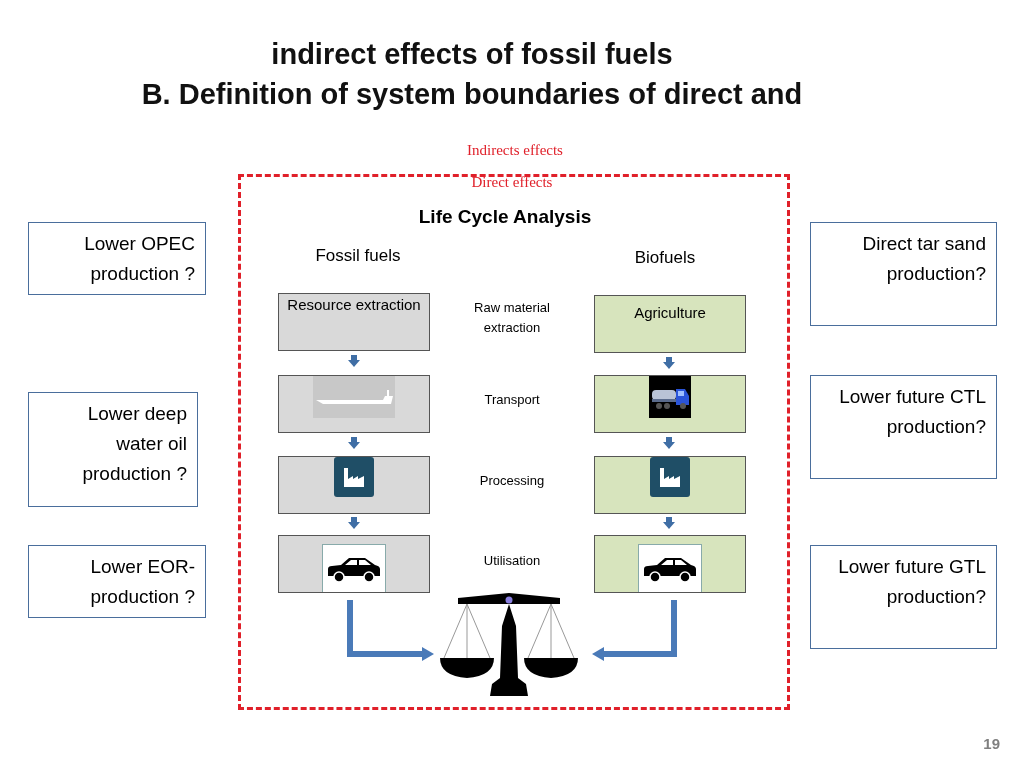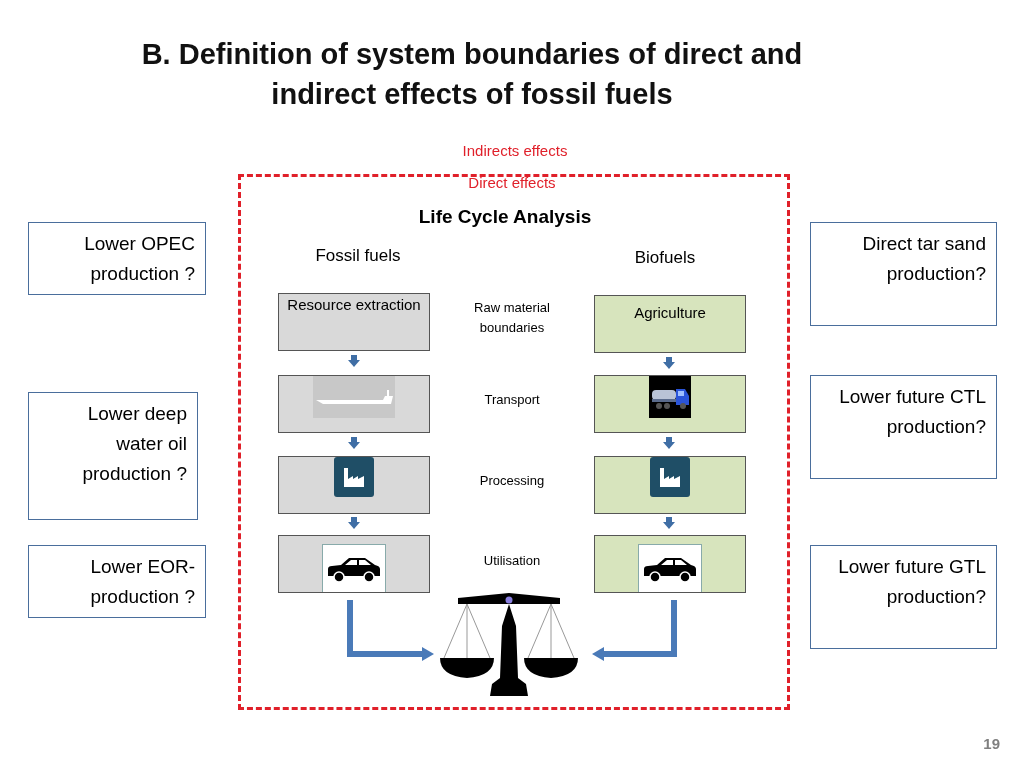--- a/index.html
+++ b/index.html
@@ -1,53 +1,53 @@
 <!DOCTYPE html>
 <html><head>
 <meta charset="utf-8">
 <style>
   html, body { margin:0; padding:0; }
   body { width:1024px; height:768px; background:#ffffff; position:relative; overflow:hidden;
          font-family:"Liberation Sans", sans-serif; color:#000; }
   .abs { position:absolute; }
   .title { left:60px; width:824px; top:34px; text-align:center; font-size:29px; font-weight:bold; line-height:40px; color:#111; }
-  .red-label { color:#e0202a; font-size:15px; text-align:center; }
+  .red-label { color:#e0202a; font-size:15px; text-align:center;font-family:Liberation Serif, serif; }
   .dash-box { left:238px; top:174px; width:546px; height:530px; border:3px dashed #e0202a; }
   .lca { left:350px; width:310px; top:206px; text-align:center; font-weight:bold; font-size:19px; }
   .col-head { font-size:17px; text-align:center; }
   .stage { width:152px; height:58px; border:1.5px solid #555; box-sizing:border-box;
            display:flex; align-items:flex-start; justify-content:center; text-align:center; font-size:15px; line-height:22px; }
   .stage.fossil { background:#d9d9d9; }
   .stage.bio { background:#d7e4bd; }
   .stage-label { font-size:13px; text-align:center; width:120px; line-height:20px; }
   .side-box { border:1.5px solid #4a6e9c; box-sizing:border-box; background:#fff; font-size:19px; line-height:30px; padding:6px 10px;text-align:right; }
   .arrow-down { width:0; height:0; border-left:6px solid transparent; border-right:6px solid transparent; border-top:7px solid #3f6ea5; }
   .arrow-stem { width:6px; height:5px; background:#3f6ea5; }
   .page-num { right:24px; bottom:16px; font-size:15px; font-weight:bold; color:#7f7f7f; }
 </style>
 </head>
 <body>
 
 <div class="abs title">
+  <div>indirect effects of fossil fuels</div>
   <div>B. Definition of system boundaries of direct and</div>
-  <div>indirect effects of fossil fuels</div>
 </div>
 
 <div class="abs red-label" style="left:400px;width:230px;top:142px;">Indirects effects</div>
 <div class="abs dash-box"></div>
 <div class="abs red-label" style="left:400px;width:224px;top:174px;">Direct effects</div>
 
 <div class="abs lca">Life Cycle Analysis</div>
 <div class="abs col-head" style="left:278px;width:160px;top:246px;">Fossil fuels</div>
 <div class="abs col-head" style="left:590px;width:150px;top:248px;">Biofuels</div>
 
 <div class="abs stage fossil" style="left:278px;top:293px;">
   <span>Resource extraction</span>
 </div>
-<div class="abs stage-label" style="left:452px;top:298px;">Raw material boundaries</div>
+<div class="abs stage-label" style="left:452px;top:298px;">Raw material extraction</div>
 <div class="abs stage bio" style="left:594px;top:295px;align-items:flex-start;padding-top:6px;">
   <span>Agriculture</span>
 </div>
 
 <div class="abs" style="left:348px;top:355px;">
     <div class="arrow-stem" style="margin-left:3px"></div>
     <div class="arrow-down"></div>
   </div>
 <div class="abs" style="left:663px;top:357px;">
     <div class="arrow-stem" style="margin-left:3px"></div>
@@ -149,20 +149,20 @@
   <line x1="29" y1="12" x2="52" y2="66" stroke="#999" stroke-width="1"></line>
   <line x1="113" y1="12" x2="90" y2="66" stroke="#999" stroke-width="1"></line>
   <line x1="113" y1="12" x2="113" y2="66" stroke="#999" stroke-width="1"></line>
   <line x1="113" y1="12" x2="136" y2="66" stroke="#999" stroke-width="1"></line>
   <path d="M2 66 L56 66 Q56 84 29 86 Q2 84 2 66 Z" fill="#000"></path>
   <path d="M86 66 L140 66 Q140 84 113 86 Q86 84 86 66 Z" fill="#000"></path>
   <path d="M71 12 L78 34 L80 86 L88 92 L90 104 L52 104 L54 92 L62 86 L64 34 Z" fill="#000"></path>
 </svg>
 
 <div class="abs side-box" style="left:28px;top:222px;width:178px;height:73px;">Lower OPEC production ?</div>
-<div class="abs side-box" style="left:28px;top:392px;width:170px;height:128px;">Lower deep water oil production ?</div>
+<div class="abs side-box" style="left:28px;top:392px;width:170px;height:115px;">Lower deep water oil production ?</div>
 <div class="abs side-box" style="left:28px;top:545px;width:178px;height:73px;">Lower EOR-production ?</div>
 
 <div class="abs side-box" style="left:810px;top:222px;width:187px;height:104px;">Direct tar sand production?</div>
 <div class="abs side-box" style="left:810px;top:375px;width:187px;height:104px;">Lower future CTL production?</div>
 <div class="abs side-box" style="left:810px;top:545px;width:187px;height:104px;">Lower future GTL production?</div>
 
 <div class="abs page-num">19</div>
 
 </body></html>

